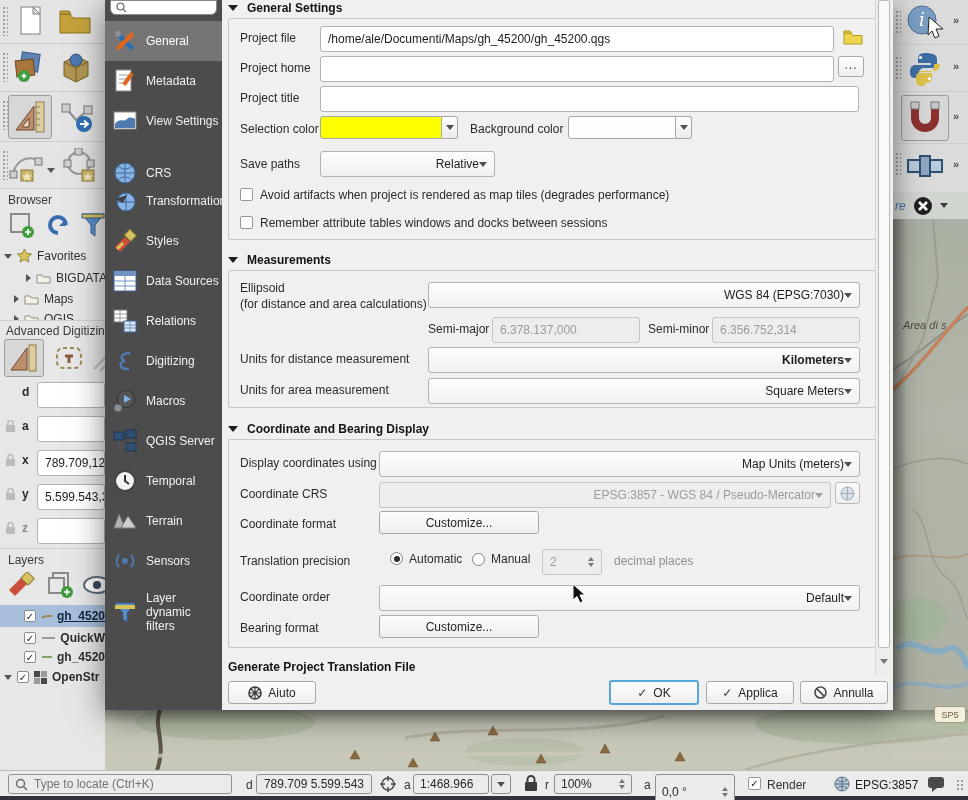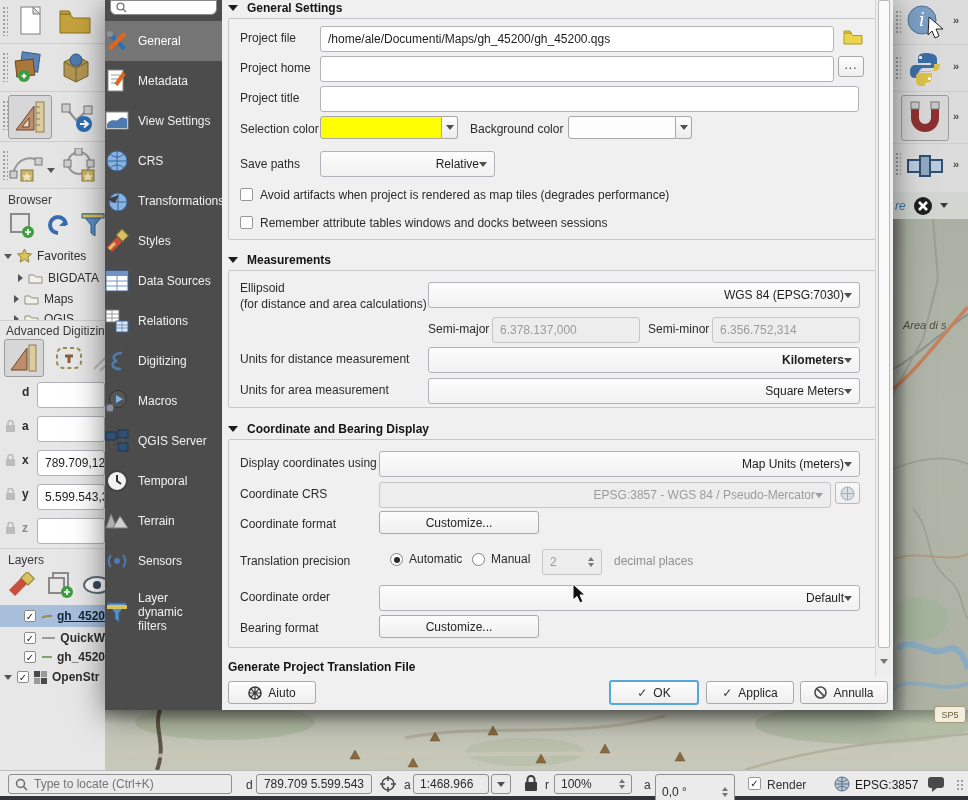--- a/index.html
+++ b/index.html
@@ -21,21 +21,21 @@
   .cb{position:absolute;width:13px;height:13px;background:#fff;border:1px solid #989898;border-radius:2px}
   .radio{width:13px;height:13px;border:1px solid #838383;border-radius:50%;background:#fff;display:inline-flex;align-items:center;justify-content:center;flex:none}
   .radio.sel::after{content:"";width:6px;height:6px;border-radius:50%;background:#2b2b2b}
   .handle{position:absolute;width:6px;background-image:radial-gradient(#9d9d9d 1px,transparent 1.2px);background-size:4px 4px}
   .sep{position:absolute;background:#cdcdcd}
   
   #dialog{position:absolute;left:105px;top:0;width:788px;height:710px;background:#f0f0f0;
     box-shadow:0 6px 30px rgba(0,0,0,.5);z-index:10}
   #dside{position:absolute;left:0;top:0;width:117px;height:710px;background:#4c4c4c;overflow:hidden}
   .side-item{position:absolute;left:0;width:117px;display:flex;align-items:center;gap:9px;
-    color:#f1f1f1;white-space:nowrap;overflow:hidden;height:40px}
+    padding-left:8px;color:#f1f1f1;white-space:nowrap;overflow:hidden;height:40px}
   .side-item.sel{background:#757575;color:#fff}
   .si-icon{flex:none;width:24px;height:24px;display:flex;align-items:center;justify-content:center}
   #dcontent{position:absolute;left:117px;top:0;width:671px;height:710px}
   .spin{display:flex;flex-direction:column;gap:2px;margin-left:auto}
   .spin b{width:0;height:0;border-left:3px solid transparent;border-right:3px solid transparent}
   .spin .up{border-bottom:4px solid #777}
   .spin .dn{border-top:4px solid #777}
   
   .trow{position:absolute;display:flex;align-items:center;gap:5px;white-space:nowrap;color:#2e2e2e}
   .expR{width:0;height:0;border-left:5px solid #555;border-top:4px solid transparent;border-bottom:4px solid transparent;flex:none}
@@ -149,21 +149,21 @@
           <rect x="2" y="3" width="22" height="4" fill="#d9c25a" stroke="#38618f"></rect>
         </svg>
     </div>
     <div class="trow" style="left:4px;top:60px">
       <span class="expD"></span>
       <svg width="15" height="14">
           <path d="M7.5 0 l2.1 4.4 4.9.6-3.6 3.3 1 4.8-4.4-2.5-4.4 2.5 1-4.8L.5 5l4.9-.6z" fill="#d9c25e" stroke="#97823a"></path>
         </svg>
       <span>Favorites</span>
     </div>
-    <div class="trow" style="left:18px;top:82px">
+    <div class="trow" style="left:26px;top:82px">
       <span class="expR"></span>
       <svg width="15" height="12">
           <path d="M1 3 L6 3 L7.5 5 L14 5 L14 11 L1 11 Z" fill="#f4f2e8" stroke="#8f8f83"></path>
         </svg>
       <span>BIGDATA</span>
     </div>
     <div class="trow" style="left:14px;top:103px">
       <span class="expR"></span>
       <svg width="15" height="12">
           <path d="M1 3 L6 3 L7.5 5 L14 5 L14 11 L1 11 Z" fill="#f4f2e8" stroke="#8f8f83"></path>
@@ -436,21 +436,21 @@
       </div>
       <div class="side-item" style="top:101px">
         <span class="si-icon">
             <svg width="24" height="20">
               <rect x="1" y="1" width="22" height="17" fill="#fff" stroke="#8a8a8a"></rect>
               <path d="M2 13 C7 6 10 12 14 8 C18 4 21 9 22 7 L22 17 L2 17 Z" fill="#4e7ab0"></path>
             </svg>
           </span>
         <span class="si-label">View Settings</span>
       </div>
-      <div class="side-item" style="top:141px">
+      <div class="side-item" style="top:153px">
         <span class="si-icon">
             <svg width="24" height="24">
               <circle cx="12" cy="12" r="10" fill="#86b3e0" stroke="#3c64a0"></circle>
               <path d="M2 12 H22 M12 2 V22 M5 5 C9 9 15 9 19 5 M5 19 C9 15 15 15 19 19" stroke="#3c64a0" fill="none"></path>
             </svg>
           </span>
         <span class="si-label">CRS</span>
       </div>
       <div class="side-item" style="top:181px">
         <span class="si-icon">
@@ -672,21 +672,21 @@
             <path d="M1 7.5 H14 M7.5 1 V14" stroke="#8a97a8"></path>
           </svg>
       </div>
 
       <div class="lbl" style="left:18px;top:517px">Coordinate format</div>
       <div class="btn" style="left:157px;top:511px;width:160px;height:23px">
         <span>Customize...</span>
       </div>
 
       <div class="lbl" style="left:18px;top:554px">Translation precision</div>
-      <div class="abs" style="left:168px;top:552px;display:flex;align-items:flex-end;gap:6px">
+      <div class="abs" style="left:168px;top:552px;display:flex;align-items:flex-start;gap:6px">
         <span class="radio sel"></span>
         <span>Automatic</span>
       </div>
       <div class="abs" style="left:250px;top:552px;display:flex;align-items:center;gap:6px">
         <span class="radio"></span>
         <span>Manual</span>
       </div>
       <div class="input disabled" style="left:320px;top:549px;width:60px;height:22px">
         <span>2</span>
         <span class="spin">

